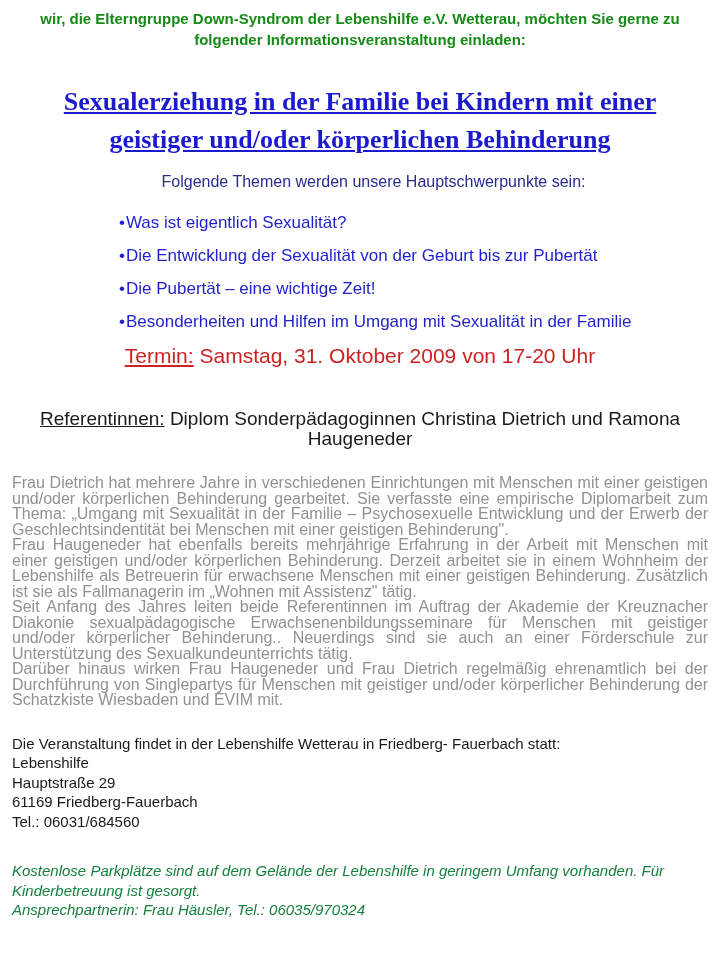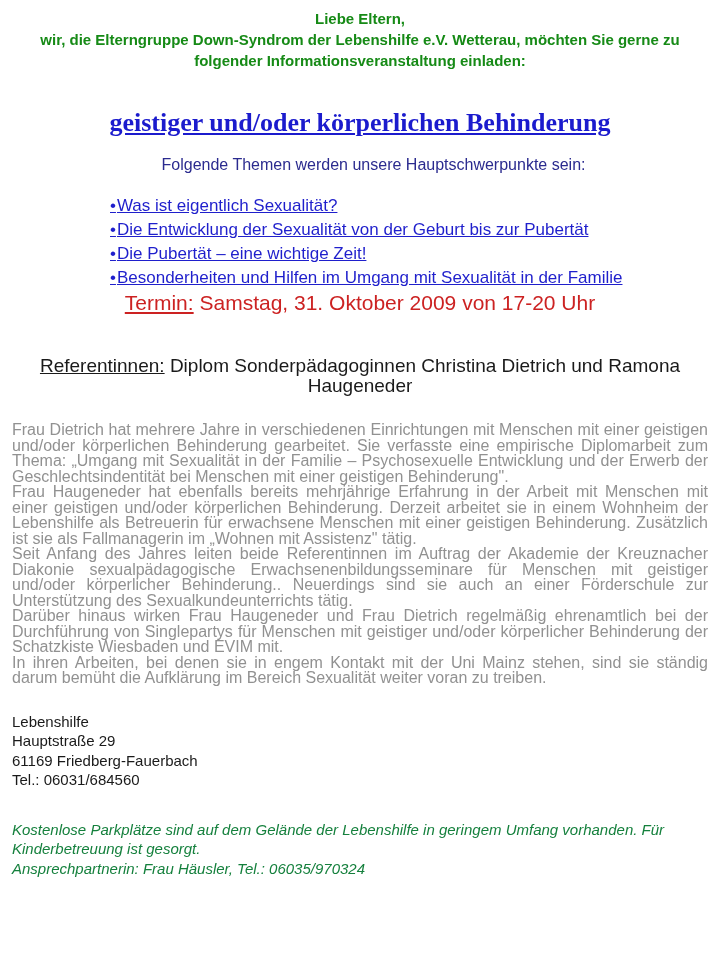--- a/index.html
+++ b/index.html
@@ -42,21 +42,21 @@
   }
 
   .topics {
     list-style: none;
     margin: 19px 0 0 110px;
     padding: 0;
     color: #1f1fcc;
     font-size: 17px;
     line-height: 24px;
   }
-  .topics li { margin: 0; padding: 0; text-decoration: underline; }
+  .topics li { margin: 9px; padding: 0; }
   .topics .bullet { margin-right: 1px; }
 
   .termin {
     text-align: center;
     color: #cc2222;
     font-size: 21px;
     line-height: 26px;
   }
   .underlined { text-decoration: underline; }
 
@@ -92,26 +92,26 @@
     font-style: italic;
   }
   .notes p { margin: 0; padding: 0; }
 </style>
 </head>
 <body>
 
 <div class="page">
 
   <div class="greeting">
-    <div>Liebe Eltern,</div>
     <div>wir, die Elterngruppe Down-Syndrom der Lebenshilfe e.V. Wetterau, möchten Sie gerne zu</div>
     <div>folgender Informationsveranstaltung einladen:</div>
   </div>
 
   <h1 class="title">
+    <div><span class="title-line">Sexualerziehung in der Familie bei Kindern mit einer</span></div>
     <div><span class="title-line">geistiger und/oder körperlichen Behinderung</span></div>
   </h1>
 
   <div class="intro">Folgende Themen werden unsere Hauptschwerpunkte sein:</div>
 
   <ul class="topics">
     <li><span class="bullet">•</span><span>Was ist eigentlich Sexualität?</span></li>
     <li><span class="bullet">•</span><span>Die Entwicklung der Sexualität von der Geburt bis zur Pubertät</span></li>
     <li><span class="bullet">•</span><span>Die Pubertät – eine wichtige Zeit!</span></li>
     <li><span class="bullet">•</span><span>Besonderheiten und Hilfen im Umgang mit Sexualität in der Familie</span></li>
@@ -123,24 +123,24 @@
 
   <div class="referentinnen">
     <span class="underlined">Referentinnen:</span><span> Diplom Sonderpädagoginnen Christina Dietrich und Ramona Haugeneder</span>
   </div>
 
   <div class="bio">
     <p>Frau Dietrich hat mehrere Jahre in verschiedenen Einrichtungen mit Menschen mit einer geistigen und/oder körperlichen Behinderung gearbeitet. Sie verfasste eine empirische Diplomarbeit zum Thema: „Umgang mit Sexualität in der Familie – Psychosexuelle Entwicklung und der Erwerb der Geschlechtsindentität bei Menschen mit einer geistigen Behinderung".</p>
     <p>Frau Haugeneder hat ebenfalls bereits mehrjährige Erfahrung in der Arbeit mit Menschen mit einer geistigen und/oder körperlichen Behinderung. Derzeit arbeitet sie in einem Wohnheim der Lebenshilfe als Betreuerin für erwachsene Menschen mit einer geistigen Behinderung. Zusätzlich ist sie als Fallmanagerin im „Wohnen mit Assistenz" tätig.</p>
     <p>Seit Anfang des Jahres leiten beide Referentinnen im Auftrag der Akademie der Kreuznacher Diakonie sexualpädagogische Erwachsenenbildungsseminare für Menschen mit geistiger und/oder körperlicher Behinderung.. Neuerdings sind sie auch an einer Förderschule zur Unterstützung des Sexualkundeunterrichts tätig.</p>
     <p>Darüber hinaus wirken Frau Haugeneder und Frau Dietrich regelmäßig ehrenamtlich bei der Durchführung von Singlepartys für Menschen mit geistiger und/oder körperlicher Behinderung der Schatzkiste Wiesbaden und EVIM mit.</p>
-    <p>In ihren Arbeiten, bei denen sie in engem Kontakt mit der Uni Mainz stehen, sind sie ständig darum bemüht die Aufklärung im Bereich Sexualität weiter voran zu treiben.</p>
   </div>
 
   <div class="venue">
+    <div>Die Veranstaltung findet in der Lebenshilfe Wetterau in Friedberg- Fauerbach statt:</div>
     <div>Lebenshilfe</div>
     <div>Hauptstraße 29</div>
     <div>61169 Friedberg-Fauerbach</div>
     <div>Tel.: 06031/684560</div>
   </div>
 
   <div class="notes">
     <p>Kostenlose Parkplätze sind auf dem Gelände der Lebenshilfe in geringem Umfang vorhanden. Für Kinderbetreuung ist gesorgt.</p>
     <p>Ansprechpartnerin: Frau Häusler, Tel.: 06035/970324</p>
   </div>

